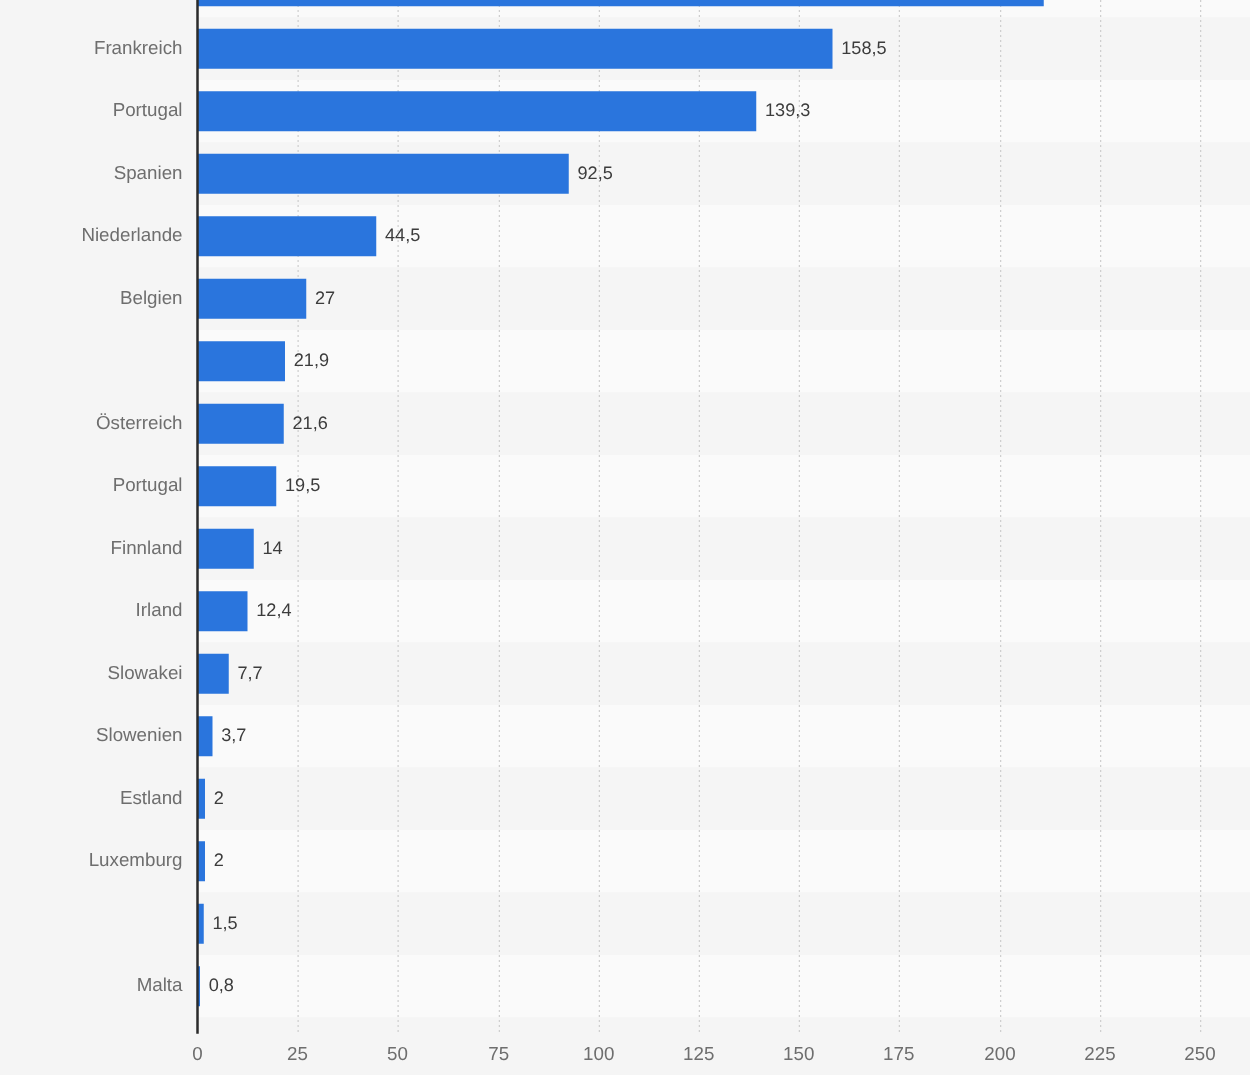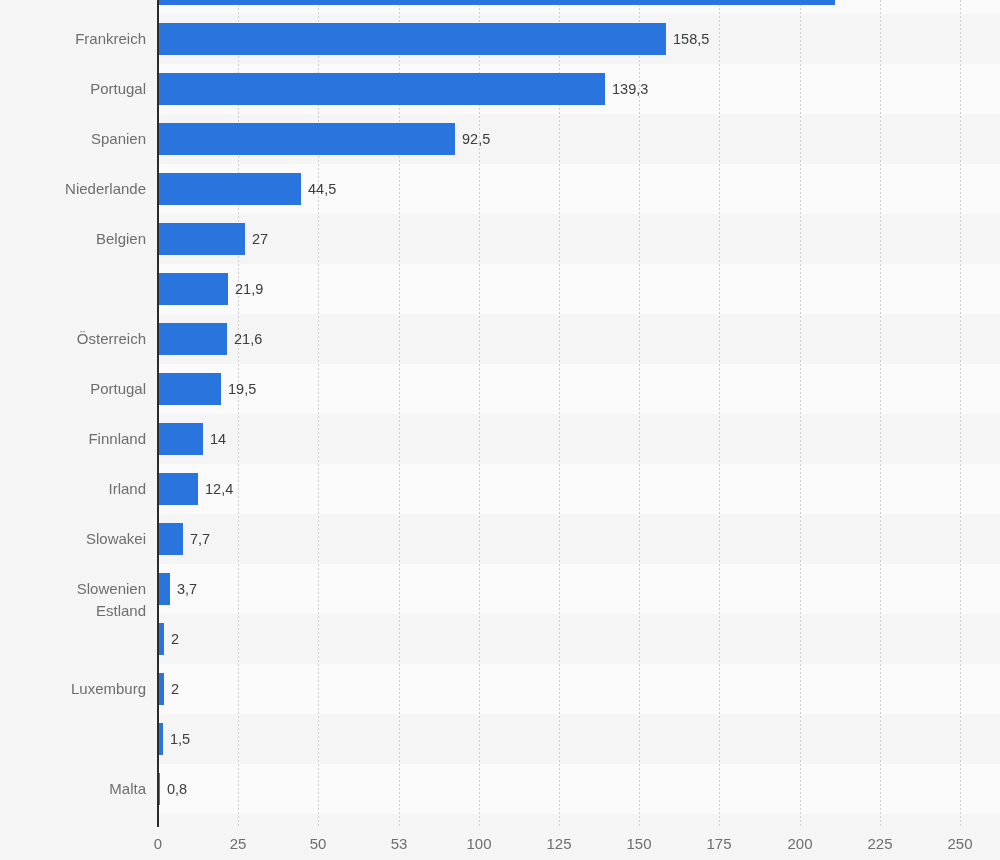--- a/index.html
+++ b/index.html
@@ -201,30 +201,30 @@
       <div class="cat-label" style="top: 100px;">Portugal</div>
       <div class="cat-label" style="top: 150px;">Spanien</div>
       <div class="cat-label" style="top: 200px;">Niederlande</div>
       <div class="cat-label" style="top: 250px;">Belgien</div>
       <div class="cat-label" style="top: 350px; padding-left: 24px;">Österreich</div>
       <div class="cat-label" style="top: 400px;">Portugal</div>
       <div class="cat-label" style="top: 450px;">Finnland</div>
       <div class="cat-label" style="top: 500px;">Irland</div>
       <div class="cat-label" style="top: 550px;">Slowakei</div>
       <div class="cat-label" style="top: 600px;">Slowenien</div>
-      <div class="cat-label" style="top: 622px;">Estland</div>
+      <div class="cat-label" style="top: 650px;">Estland</div>
       <div class="cat-label" style="top: 700px;">Luxemburg</div>
       <div class="cat-label" style="top: 800px;">Malta</div>
     </div>
 
   <div id="x-axis">
       <div class="tick-label" style="left: 158px;">0</div>
       <div class="tick-label" style="left: 238px;">25</div>
       <div class="tick-label" style="left: 318px;">50</div>
-      <div class="tick-label" style="left: 399px;">53</div>
+      <div class="tick-label" style="left: 399px;">75</div>
       <div class="tick-label" style="left: 479px;">100</div>
       <div class="tick-label" style="left: 559px;">125</div>
       <div class="tick-label" style="left: 639px;">150</div>
       <div class="tick-label" style="left: 719px;">175</div>
       <div class="tick-label" style="left: 800px;">200</div>
       <div class="tick-label" style="left: 880px;">225</div>
       <div class="tick-label" style="left: 960px;">250</div>
     </div>
 
 </div>

